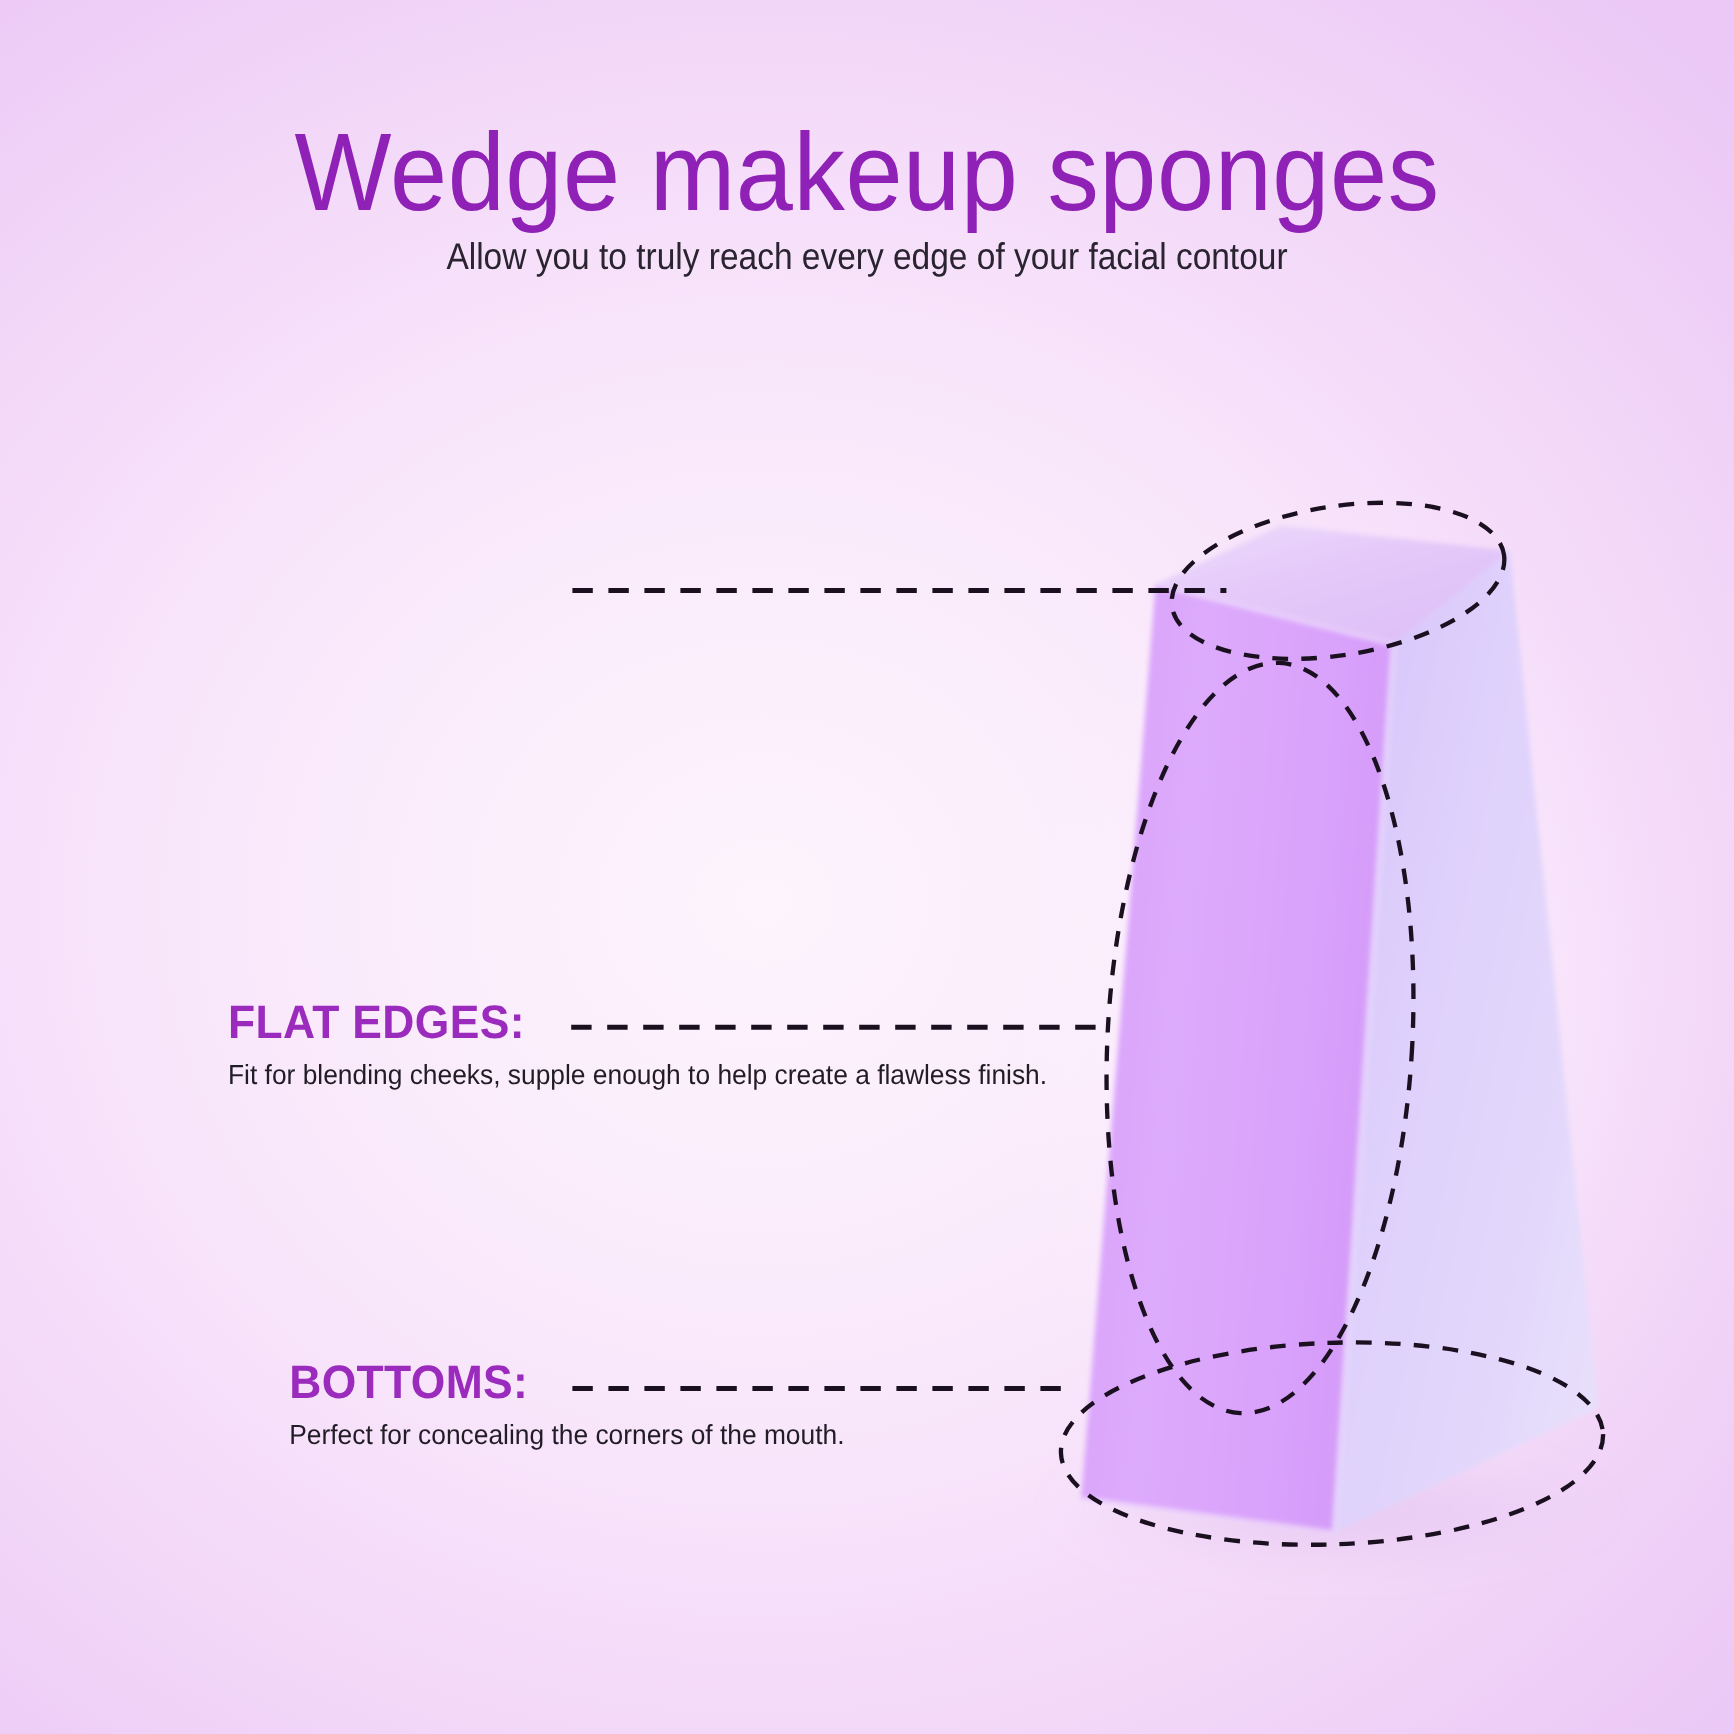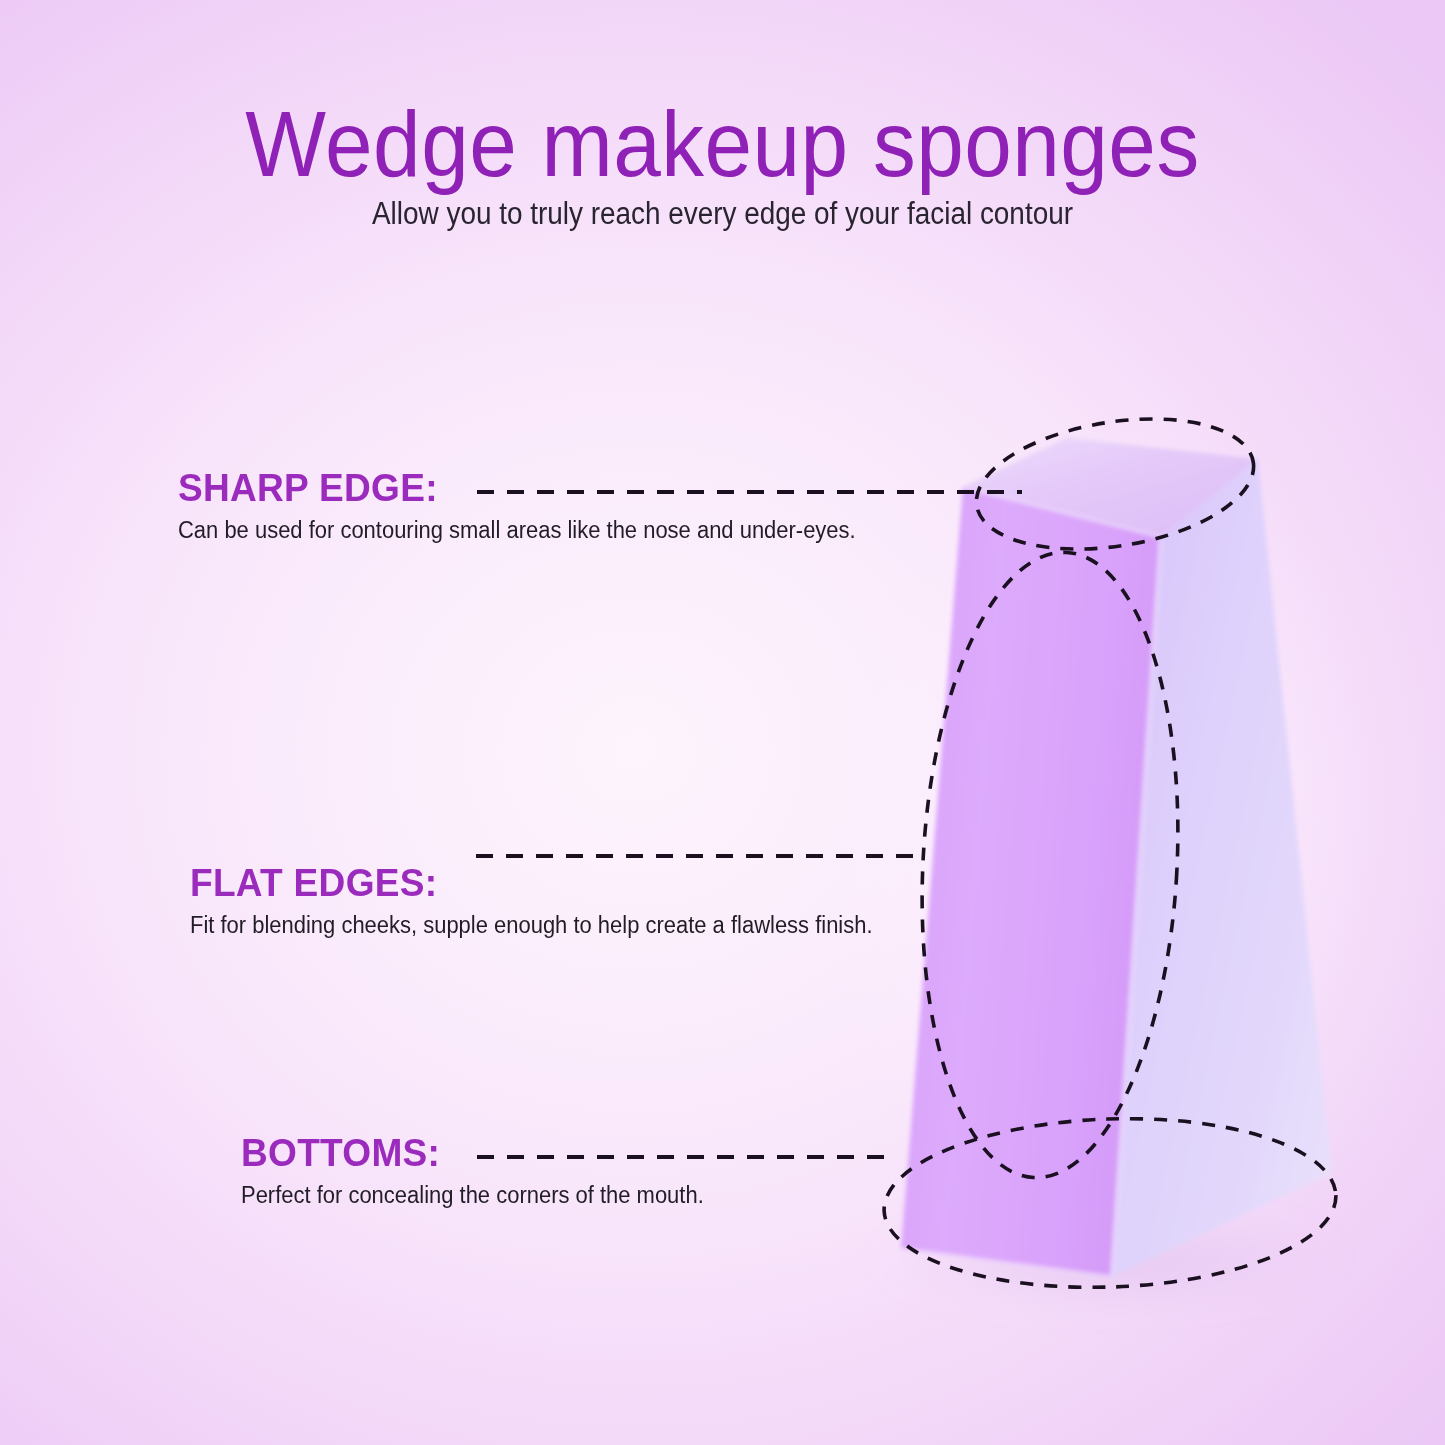--- a/index.html
+++ b/index.html
@@ -91,21 +91,21 @@
     line-height: 30px;
     font-weight: 400;
     color: #211c26;
     margin-top: 5px;
     transform: scaleX(0.955);
     transform-origin: 0 50%;
     white-space: nowrap;
   }
 
   #callout-sharp  { left: 178px; top: 466px; }
-  #callout-flat   { left: 190px; top: 861px; }
+  #callout-flat   { left: 190px; top: 831px; }
   #callout-bottom { left: 241px; top: 1131px; }
 
   
   #art {
     position: absolute;
     left: 0;
     top: 0;
     width: 1445px;
     height: 1445px;
     pointer-events: none;
@@ -201,24 +201,20 @@
       <path d="M 477,1157 L 884,1157" stroke-width="4.2" stroke-dasharray="17 13"></path>
 
       <ellipse cx="1115" cy="484" rx="140" ry="62" transform="rotate(-9 1115 484)" stroke-width="3.6" stroke-dasharray="13 11"></ellipse>
 
       <ellipse cx="1050" cy="865" rx="127" ry="313" transform="rotate(3 1050 865)" stroke-width="3.6" stroke-dasharray="13 11"></ellipse>
 
       <ellipse cx="1110" cy="1203" rx="226" ry="84" transform="rotate(-2 1110 1203)" stroke-width="3.6" stroke-dasharray="13 11"></ellipse>
     </g>
   </svg>
 
-  <div class="callout" id="callout-sharp">
-    <div class="callout-heading">SHARP EDGE:</div>
-    <div class="callout-desc">Can be used for contouring small areas like the nose and under-eyes.</div>
-  </div>
 
   <div class="callout" id="callout-flat">
     <div class="callout-heading">FLAT EDGES:</div>
     <div class="callout-desc">Fit for blending cheeks, supple enough to help create a flawless finish.</div>
   </div>
 
   <div class="callout" id="callout-bottom">
     <div class="callout-heading">BOTTOMS:</div>
     <div class="callout-desc">Perfect for concealing the corners of the mouth.</div>
   </div>

